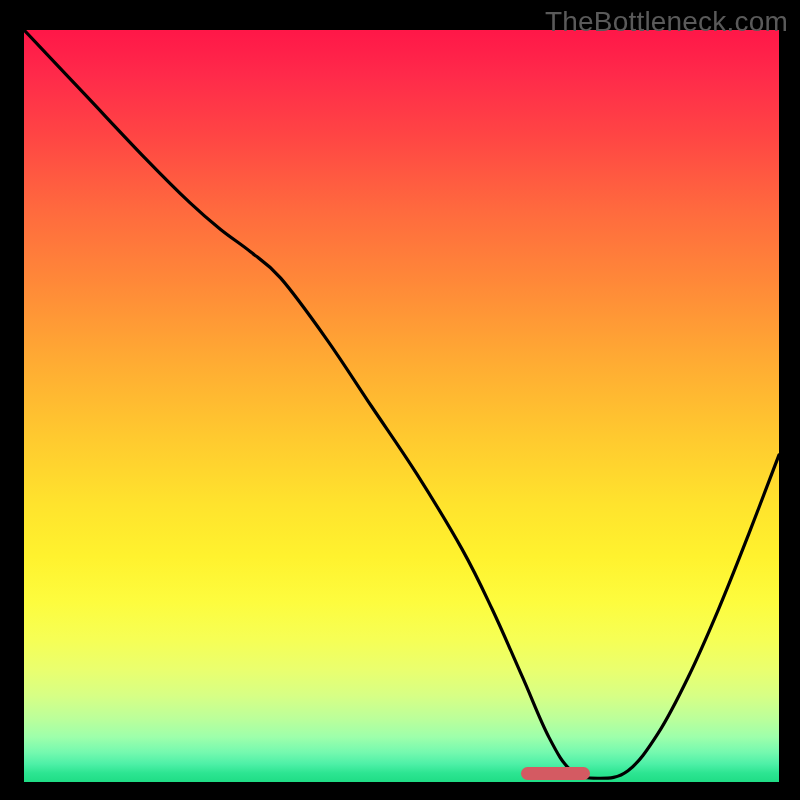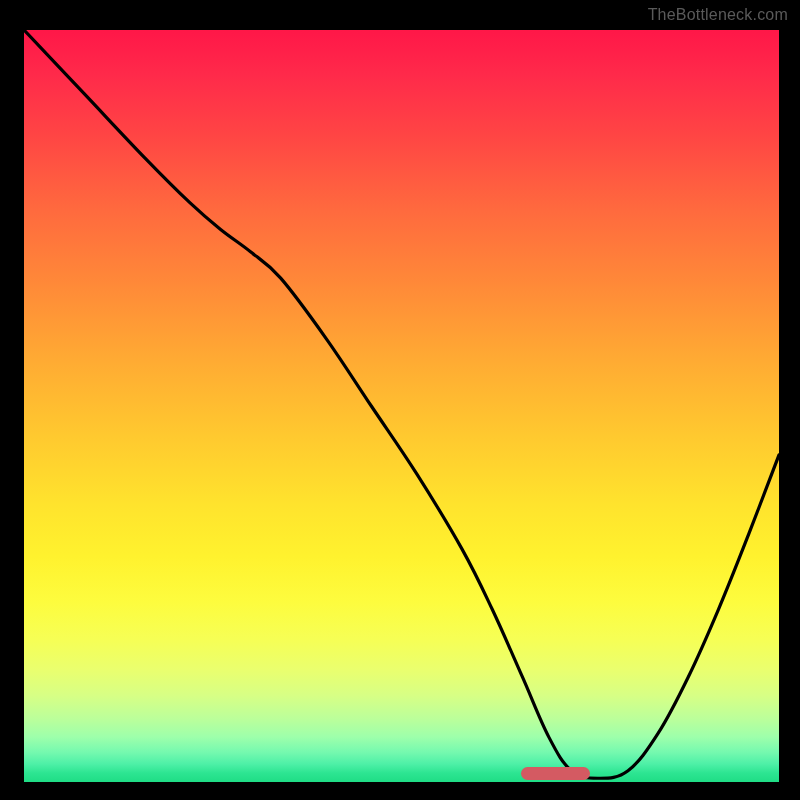--- a/index.html
+++ b/index.html
@@ -15,21 +15,21 @@
     position: relative;
     width: 800px;
     height: 800px;
     background: #000;
   }
   .watermark {
     position: absolute;
     top: 6px;
     right: 12px;
     color: #5a5a5a;
-    font-size: 16px;
+    font-size: 28px;
     font-weight: 400;
     letter-spacing: 0.2px;
     z-index: 10;
   }
   
   .plot {
     position: absolute;
     left: 24px;
     top: 30px;
     width: 755px;   

